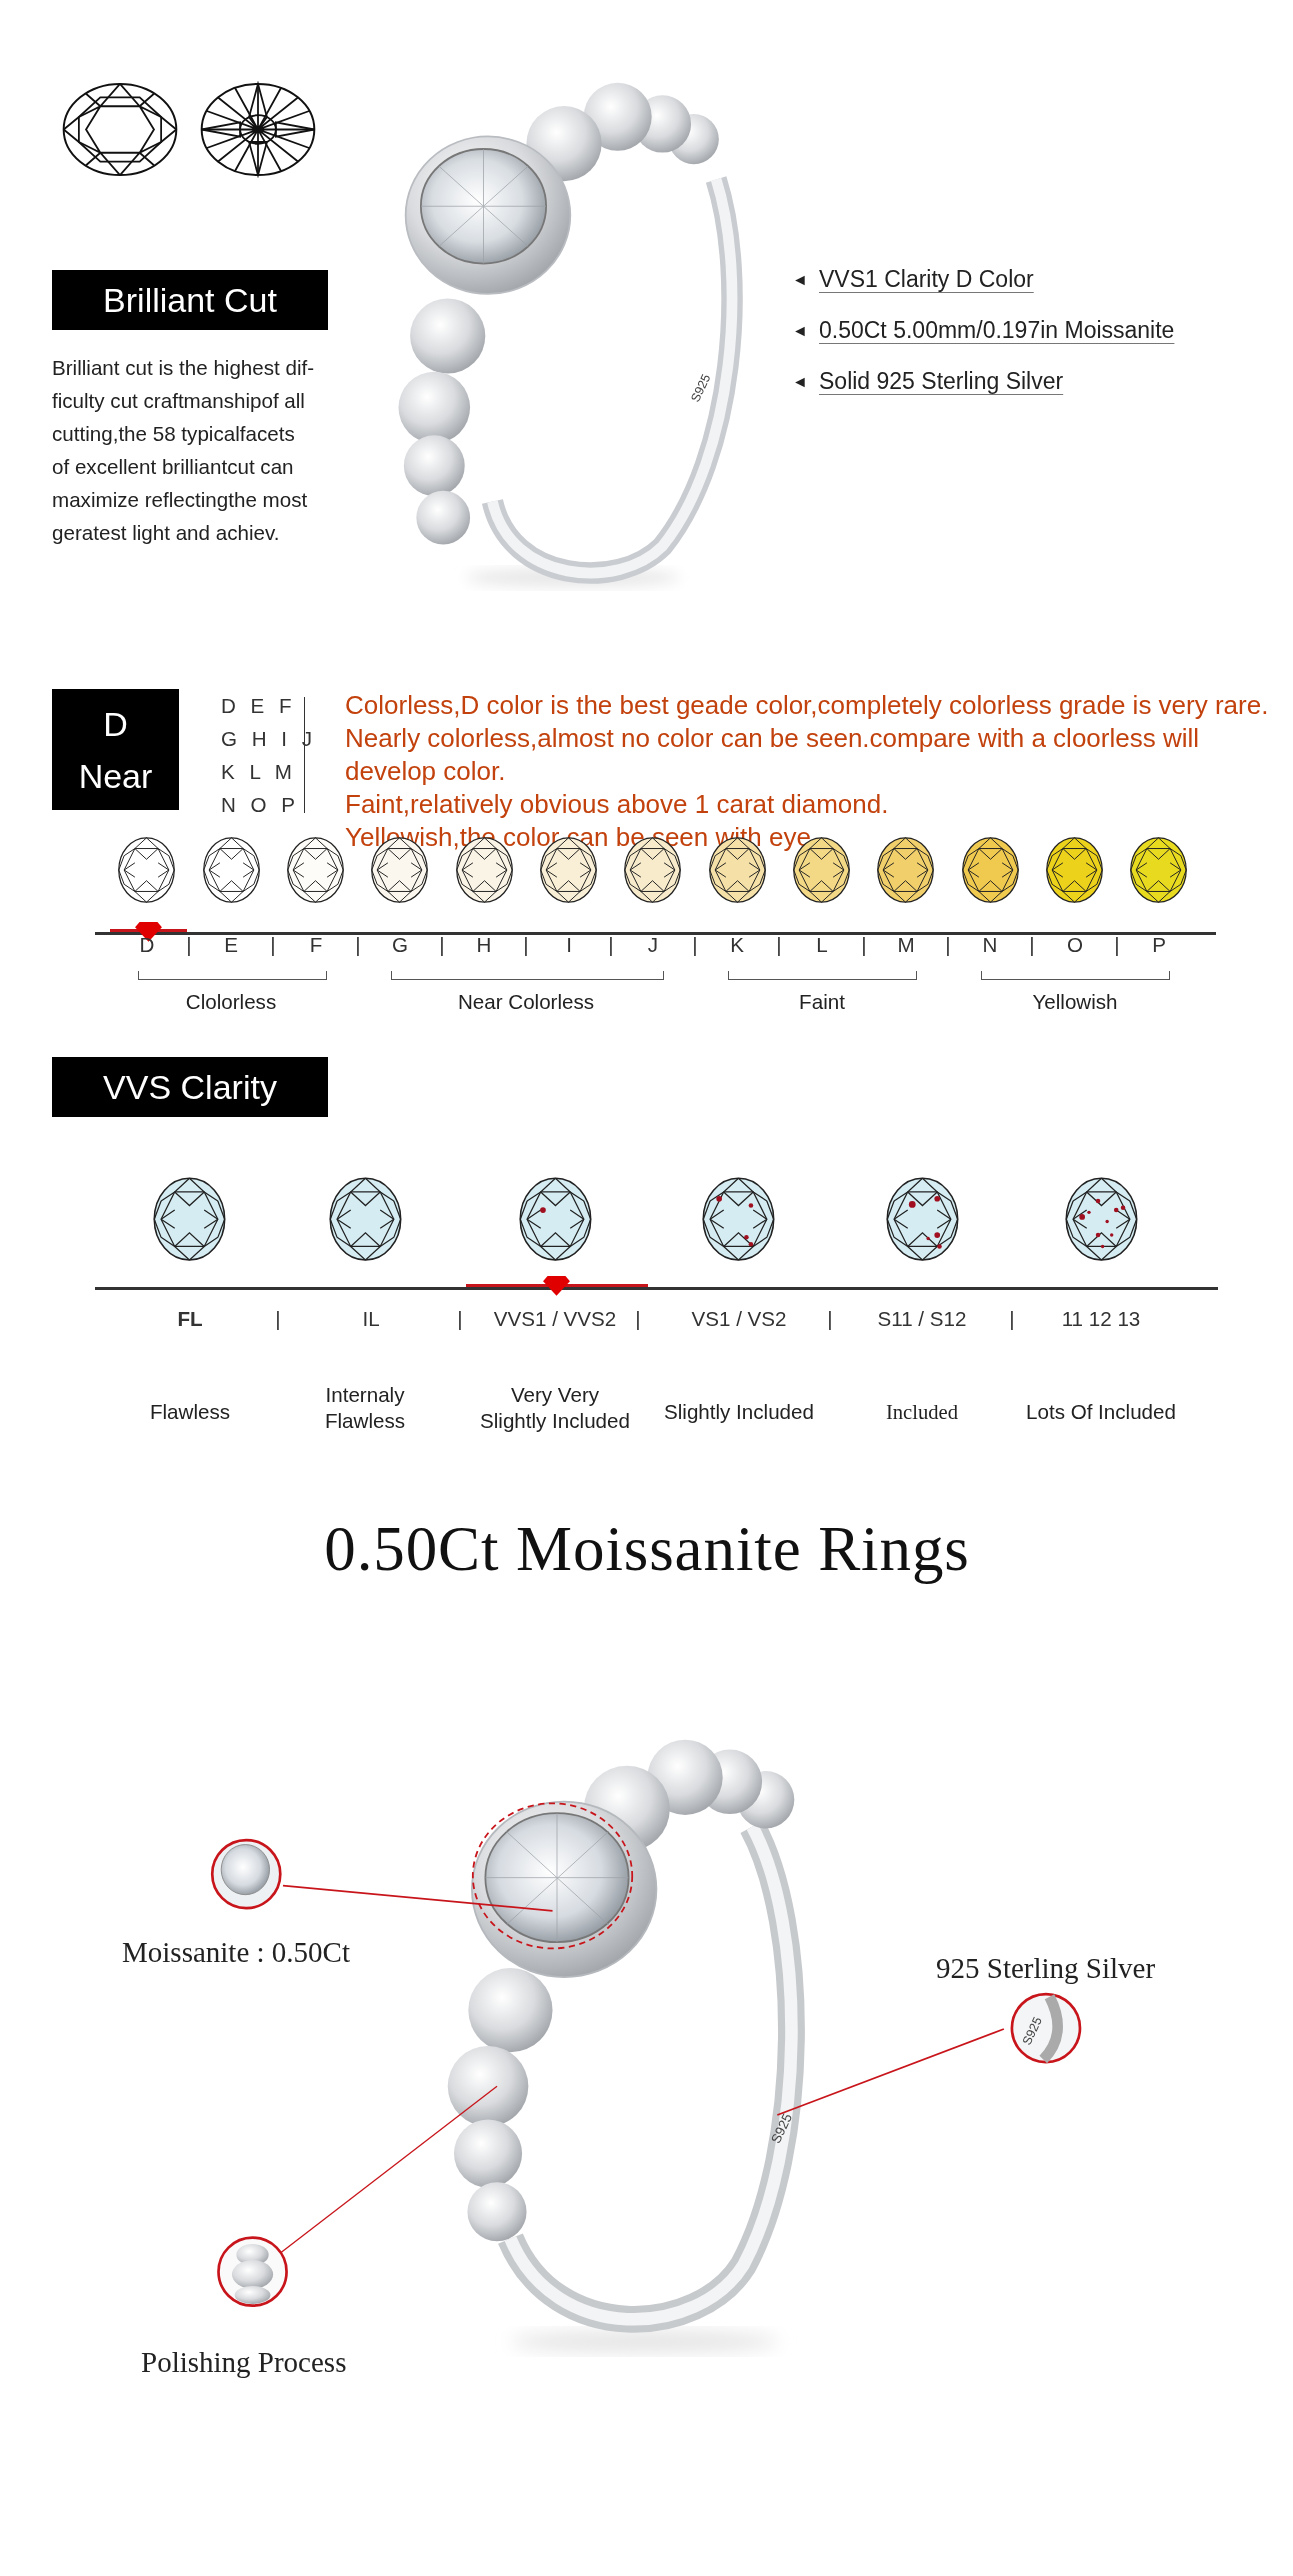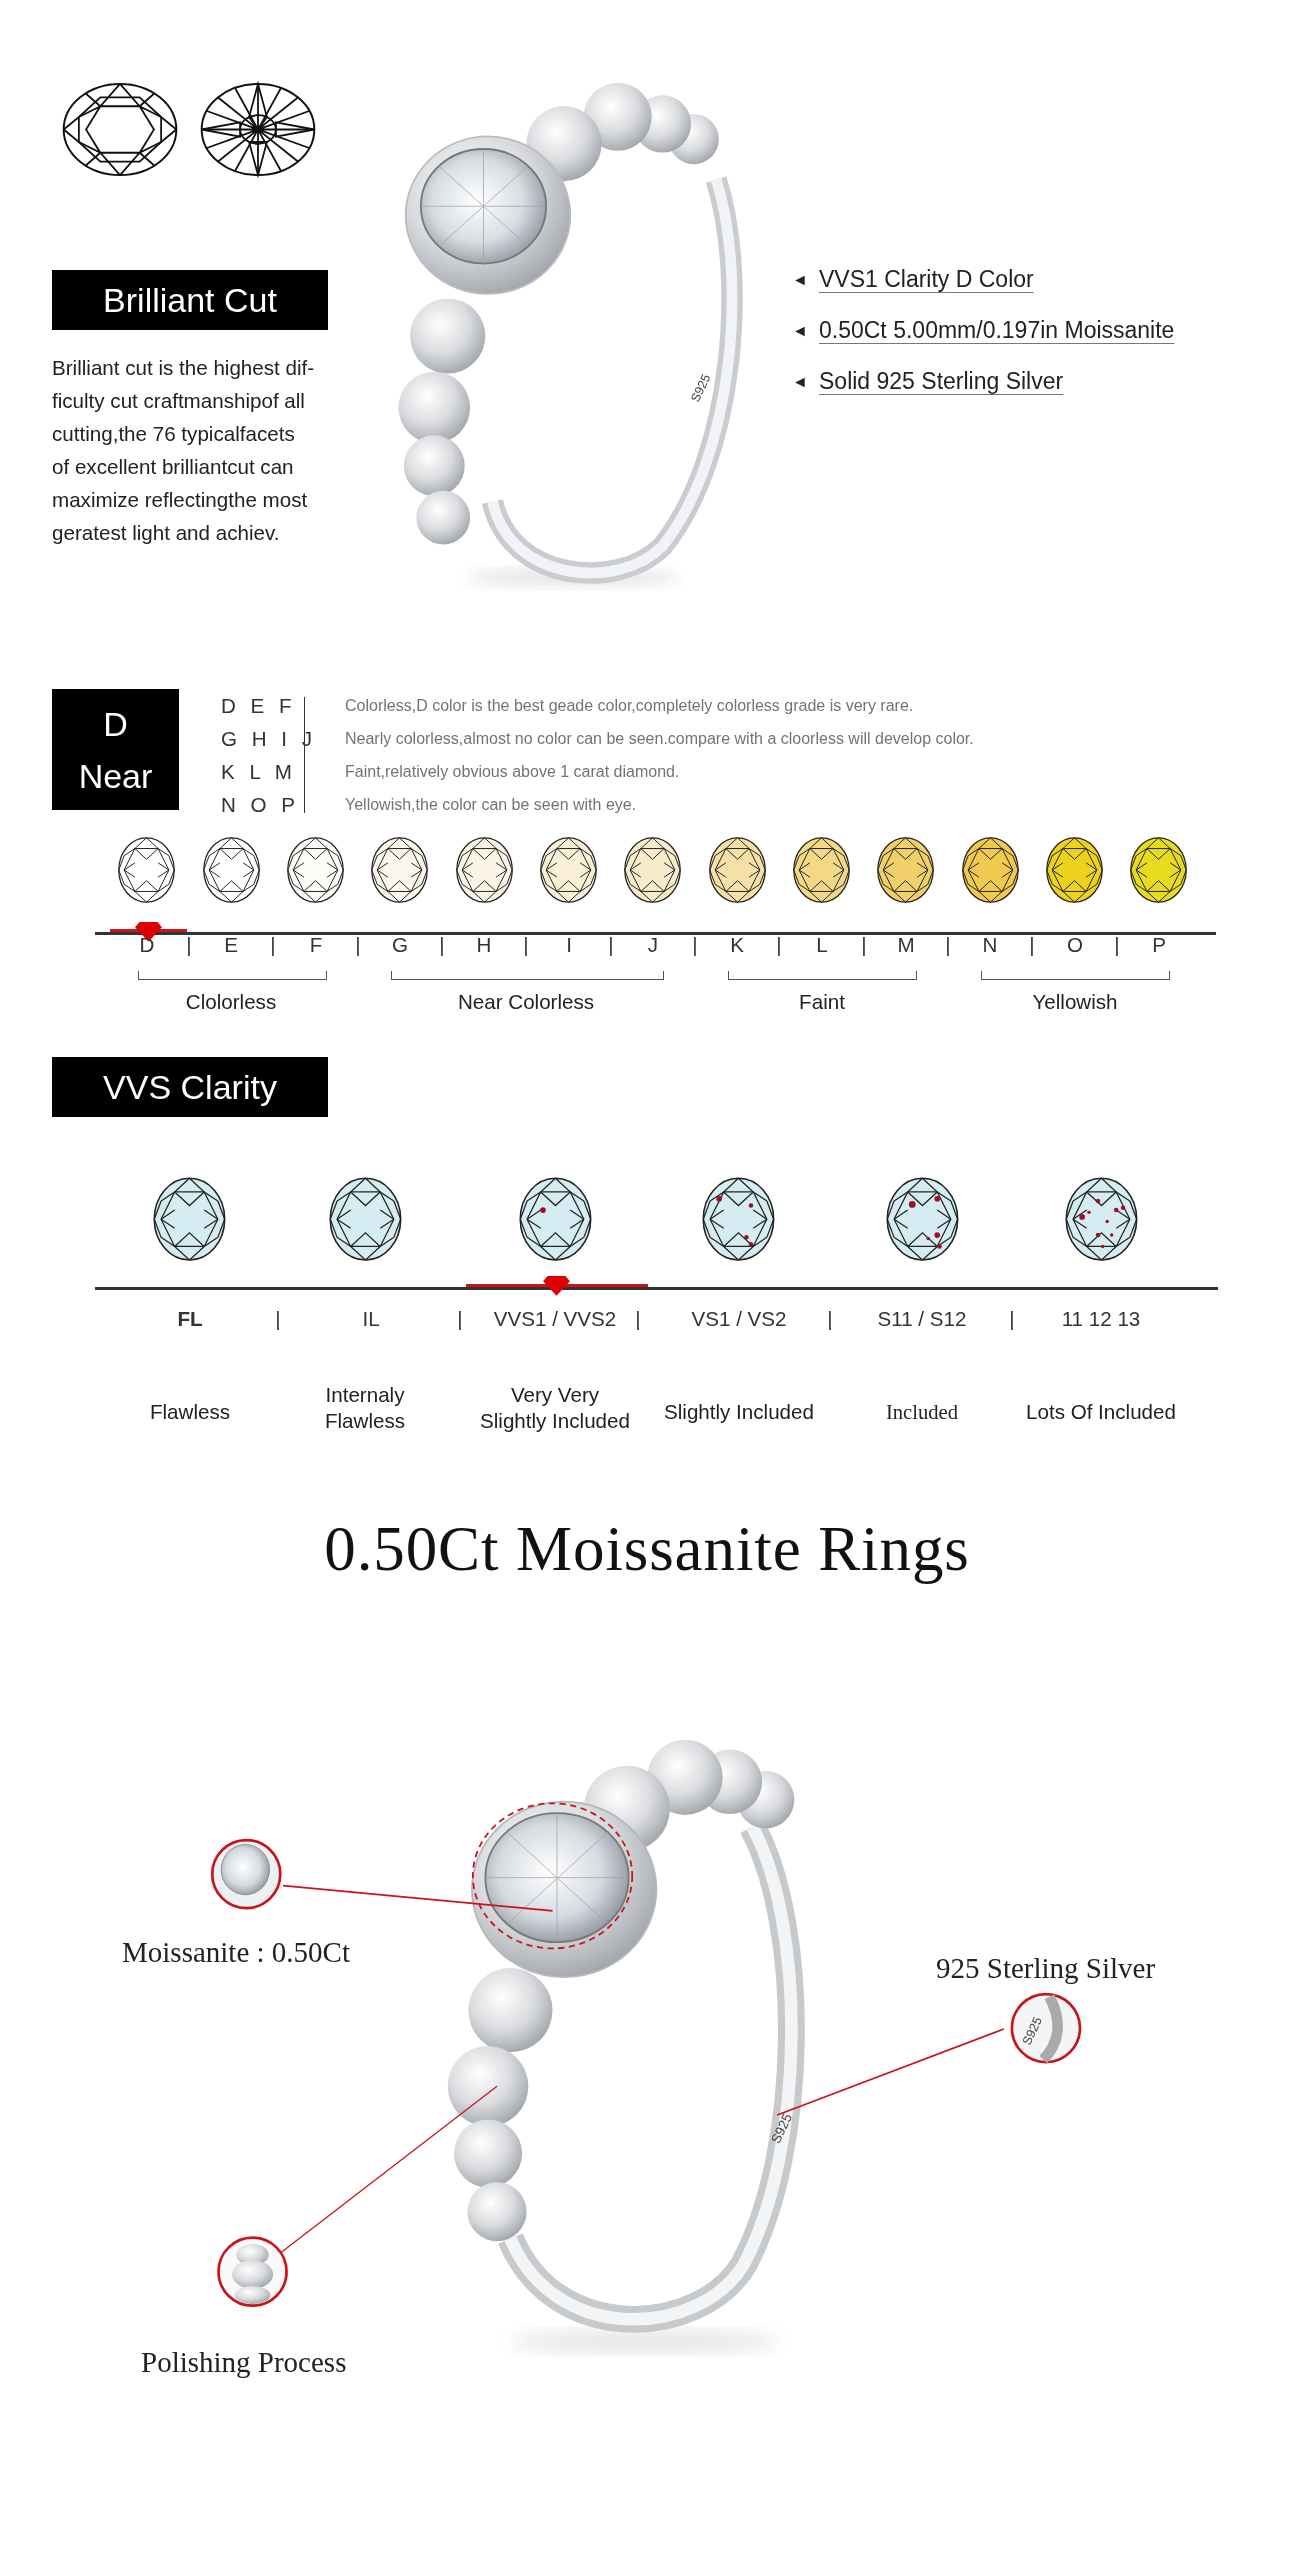--- a/index.html
+++ b/index.html
@@ -15,21 +15,21 @@
   .bc-text { left:52px; top:351px; width:295px; font-size:20.6px; line-height:33px; color:#222; }
   .feature-list { left:792px; top:254px; }
   .feature { display:flex; align-items:center; height:51px; font-size:23px; color:#222; }
   .feature .arrow { font-size:16px; width:27px; }
   .feature .ftext { text-decoration:underline; text-underline-offset:5.4px; text-decoration-thickness:1.3px; text-decoration-color:#777; }
 
   
   .dcolor-box { left:52px; top:689px; width:127px; height:121px; flex-direction:column; font-size:34px; line-height:52px; }
   .grade-col { left:221px; top:689px; font-size:20.6px; letter-spacing:4.5px; line-height:33px; color:#333; }
   .grade-divider { left:304px; top:697px; width:1.3px; height:116px; background:#333; }
-  .grade-desc { left:345px; top:689px; font-size:16px; line-height:33px; color:#737373; }
+  .grade-desc { left:345px; top:689px; font-size:26px; line-height:33px; color:#c2410c; }
 
   .scale-line { position:absolute; height:2.7px; background:#333; }
   .marker-bar { position:absolute; height:2.7px; background:#c8151b; }
   .tick-row span { position:absolute; transform:translateX(-50%); font-size:20.6px; color:#333; }
   .bracket { position:absolute; height:8px; border:1.3px solid #555; border-top:none; }
   .group-label { position:absolute; transform:translateX(-50%); font-size:20.6px; color:#222; white-space:nowrap; }
 
   .vvs-box { left:52px; top:1057px; width:276px; height:60px; font-size:34px; }
   .clar-desc { position:absolute; transform:translateX(-50%); font-size:20.6px; line-height:26px; text-align:center; color:#222; white-space:nowrap; }
 
@@ -55,21 +55,21 @@
     <path d="M66 3 L56 40 L66 54 L76 40 Z M129 54 L86 46 L86 62 Z M3 54 L46 46 L46 62 Z M66 105 L56 68 L76 68 Z"></path>
   </g>
 </svg>
 
 <div class="black-box bc-title">
   <span>Brilliant Cut</span>
 </div>
 <div class="abs bc-text">
   <div>Brilliant cut is the highest dif-</div>
   <div>ficulty cut craftmanshipof all</div>
-  <div>cutting,the 76 typicalfacets</div>
+  <div>cutting,the 58 typicalfacets</div>
   <div>of excellent brilliantcut can</div>
   <div>maximize reflectingthe most</div>
   <div>geratest light and achiev.</div>
 </div>
 
 <svg class="abs" style="left:394px;top:81px" width="349" height="510" viewBox="0 0 390 570">
   <defs>
     <radialGradient id="silver1" cx="40%" cy="35%" r="70%">
       <stop offset="0%" stop-color="#ffffff"></stop>
         <stop offset="55%" stop-color="#d9dbde"></stop>

